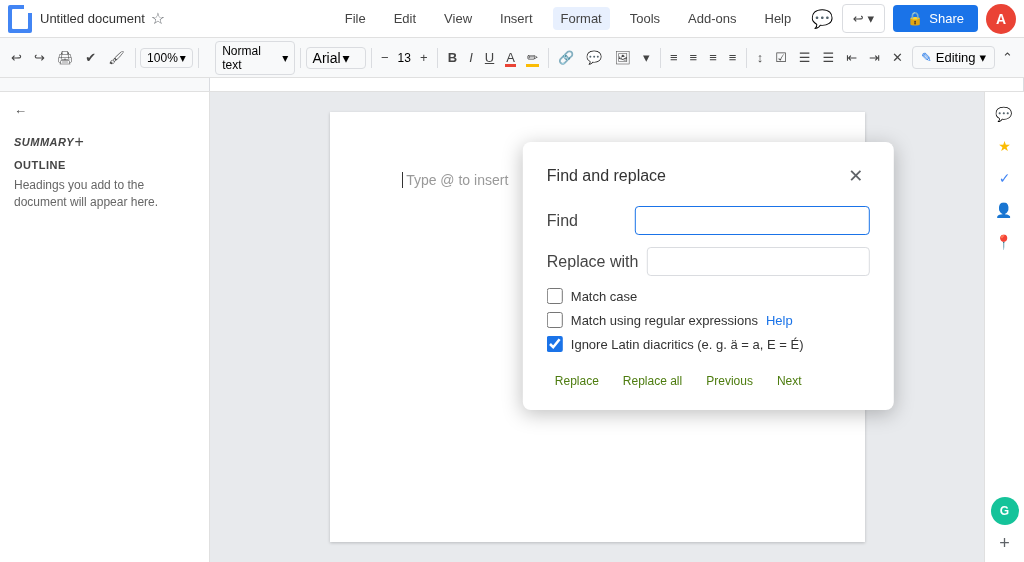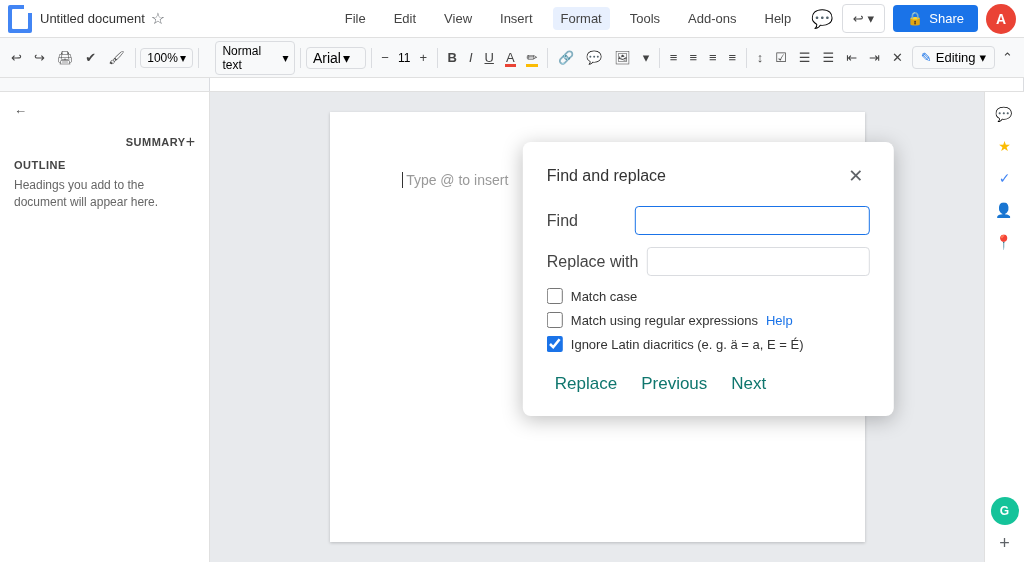--- a/index.html
+++ b/index.html
@@ -41,21 +41,21 @@
     
     .ruler { background: #f8f9fa; height: 14px; border-bottom: 1px solid #e0e0e0; position: relative; overflow: hidden; }
     .ruler-inner { margin-left: 209px; height: 100%; background: #fff; border-left: 1px solid #dadce0; border-right: 1px solid #dadce0; }
 
     
     .main-area { display: flex; height: calc(562px - 38px - 40px - 14px); }
 
     
     .sidebar { width: 210px; background: #fff; border-right: 1px solid #e0e0e0; padding: 10px 14px; flex-shrink: 0; overflow: hidden; }
     .sidebar-back { display: flex; align-items: center; gap: 6px; color: #444; cursor: pointer; margin-bottom: 16px; font-size: 13px; }
-    .sidebar-summary { display: flex; align-items: center; justify-content: flex-end; margin-bottom: 8px; }
+    .sidebar-summary { display: flex; align-items: center; justify-content: flex-start; margin-bottom: 8px; font-style: italic; }
     .sidebar-summary-label { font-size: 11px; font-weight: 600; color: #444; letter-spacing: 0.5px; }
     .sidebar-add { color: #444; cursor: pointer; font-size: 16px; }
     .sidebar-outline { font-size: 11px; font-weight: 600; color: #444; letter-spacing: 0.5px; margin-bottom: 6px; }
     .sidebar-hint { font-size: 12px; color: #666; line-height: 1.4; }
 
     
     .doc-area { flex: 1; background: #e8eaed; overflow: auto; display: flex; justify-content: center; padding: 20px; position: relative; }
     .doc-page { width: 535px; min-height: 400px; background: #fff; box-shadow: 0 1px 3px rgba(0,0,0,0.2); padding: 60px 72px; position: relative; }
     .cursor-bar { display: inline-block; width: 1px; height: 16px; background: #333; vertical-align: text-bottom; animation: blink 1s infinite; }
     @keyframes blink { 0%,100%{opacity:1} 50%{opacity:0} }
@@ -77,21 +77,21 @@
     .dialog-close { background: none; border: none; cursor: pointer; font-size: 18px; color: #5f6368; border-radius: 50%; width: 28px; height: 28px; display: flex; align-items: center; justify-content: center; }
     .dialog-row { display: flex; align-items: center; margin-bottom: 12px; gap: 8px; }
     .dialog-label { font-size: 16px; color: #444; min-width: 80px; }
     .dialog-input { flex: 1; border: 1px solid #1a73e8; border-radius: 4px; padding: 6px 10px; font-size: 13px; outline: none; }
     .dialog-input.unfocused { border-color: #dadce0; }
     .dialog-checkboxes { margin: 8px 0 16px 0; display: flex; flex-direction: column; gap: 8px; }
     .checkbox-row { display: flex; align-items: center; gap: 8px; font-size: 13px; color: #333; }
     .checkbox-row input[type="checkbox"] { width: 16px; height: 16px; accent-color: #1a73e8; cursor: pointer; }
     .help-link { color: #1a73e8; text-decoration: none; cursor: pointer; }
     .dialog-actions { display: flex; gap: 8px; justify-content: flex-start; }
-    .action-btn { background: none; border: none; cursor: pointer; font-size: 17px; color: #0f766e; padding: 6px 8px; border-radius: 4px; }
+    .action-btn { background: none; border: none; cursor: pointer; font-size: 12px; color: #4d7c0f; padding: 6px 8px; border-radius: 4px; }
   </style>
 </head>
 <body>
 
 <div class="top-bar">
   <div class="doc-icon">
     <div class="doc-icon-inner"></div>
   </div>
   <span class="doc-title">Untitled document</span>
   <span class="star-icon">☆</span>
@@ -136,21 +136,21 @@
     <span>▾</span>
   </div>
   <div class="toolbar-sep"></div>
   <div class="font-name-select">
     <span>Arial</span>
     <span>▾</span>
   </div>
   <div class="toolbar-sep"></div>
   <button class="toolbar-btn">−</button>
   <div class="font-size-select">
-    <span>11</span>
+    <span>13</span>
   </div>
   <button class="toolbar-btn">+</button>
   <div class="toolbar-sep"></div>
   <button class="toolbar-btn bold">B</button>
   <button class="toolbar-btn italic">I</button>
   <button class="toolbar-btn underline">U</button>
   <button class="toolbar-btn" style="position:relative">
     <span>A</span>
     <div class="text-color-underline"></div>
   </button>
@@ -237,20 +237,21 @@
             <a class="help-link">Help</a>
           </label>
           <label class="checkbox-row">
             <input type="checkbox" checked="" style="">
             <span>Ignore Latin diacritics (e. g. ä = a, E = É)</span>
           </label>
         </div>
 
         <div class="dialog-actions">
           <button class="action-btn">Replace</button>
+          <button class="action-btn">Replace all</button>
           <button class="action-btn">Previous</button>
           <button class="action-btn">Next</button>
         </div>
       </div>
     </div>
   </div>
 
   <div class="right-sidebar">
     <div class="right-icon">💬</div>
     <div class="right-icon gold">★</div>

